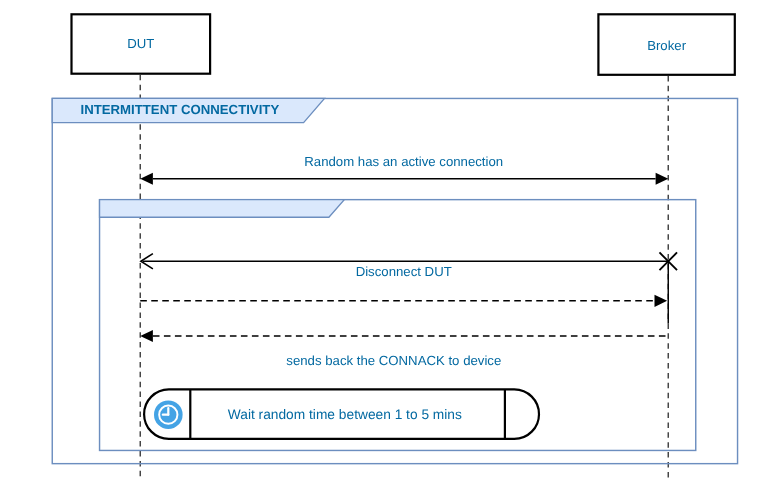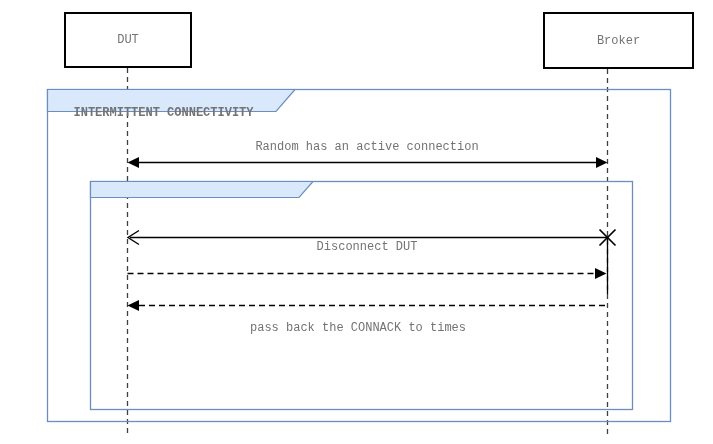--- a/index.html
+++ b/index.html
@@ -1,18 +1,18 @@
 <!DOCTYPE html>
 <html><head>
 <meta charset="utf-8">
 <style>
   html,body { margin:0; padding:0; background:#fff; }
   #canvas {
     position:relative; width:713px; height:444px; background:#ffffff;
-    font-family:Liberation Mono, monospace; color:#737373;
+    font-family:Liberation Sans, sans-serif; color:#0369a1;
     overflow:hidden;
   }
   #lines { position:absolute; left:0; top:0; }
   .lifeline   { stroke:#3f3f3f; stroke-width:1.3; stroke-dasharray:5,4; }
   .solidseg   { stroke:#000000; stroke-width:1.3; }
   .frame      { fill:none; stroke-width:1.3; }
   .tab        { stroke:#6c8ebf; stroke-width:1.2; }
   .msg        { stroke:#000000; stroke-width:1.4; }
   .msg-dashed { stroke:#000000; stroke-width:1.4; stroke-dasharray:6,4; }
   .arrowhead  { fill:#000000; stroke:none; }
@@ -21,21 +21,21 @@
 
   .actor {
     position:absolute; box-sizing:border-box; background:#fff;
     border:2px solid #000; display:flex; align-items:center; justify-content:center;
     font-size:12px;
   }
   .msg-label {
     position:absolute; transform:translateX(-50%);
     font-size:12px; white-space:nowrap; line-height:14px;
   }
-  .tab-label { position:absolute; font-size:12px; white-space:nowrap; line-height:14px;margin-top:13px; }
+  .tab-label { position:absolute; font-size:12px; white-space:nowrap; line-height:14px; }
   .outer-tab-label { left:47px; top:93px; width:233px; text-align:center; font-weight:bold; }
   .inner-tab-label { left:90px; top:183px; width:213px; text-align:center; }
 
   .stadium {
     position:absolute; left:130px; top:353px; width:361px; height:47px;
     box-sizing:border-box; border:2px solid #000; border-radius:24px; background:#fff;
   }
   .stadium .divider { position:absolute; top:-1px; bottom:-1px; width:2px; background:#000; }
   .stadium .divider.d1 { left:40px; }
   .stadium .divider.d2 { left:326px; }
@@ -85,24 +85,35 @@
 
     <g>
       <line class="msg-dashed" x1="139" y1="305.5" x2="607.5" y2="305.5"></line>
       <polygon class="arrowhead" points="127.5,305.5 139,300 139,311"></polygon>
     </g>
   </svg>
 
   <div class="actor" style="left:64px; top:12px; width:128px; height:56px;">
     <span>DUT</span>
   </div>
-  <div class="actor" style="left:543px; top:12px; width:151px; height:57px;">
+  <div class="actor" style="left:543px; top:12px; width:126px; height:57px;">
     <span>Broker</span>
   </div>
 
   <div class="tab-label outer-tab-label">INTERMITTENT CONNECTIVITY</div>
 
   <div class="msg-label" style="left:367px; top:140px;">Random has an active connection</div>
   <div class="msg-label" style="left:367px; top:216px;margin-top:24px;">Disconnect DUT</div>
-  <div class="msg-label" style="left:358px; top:321px;">pass back the CONNACK to times</div>
+  <div class="msg-label" style="left:358px; top:321px;">sends back the CONNACK to device</div>
 
+  <div class="stadium">
+    <svg class="clock-svg" width="28" height="28">
+      <circle cx="14" cy="14" r="13" fill="#44a3e5"></circle>
+      <circle class="clock-ring" cx="14" cy="14" r="8.3"></circle>
+      <line class="clock-hand" x1="14" y1="14" x2="14" y2="8"></line>
+      <line class="clock-hand" x1="14" y1="14" x2="9" y2="14"></line>
+    </svg>
+    <div class="divider d1"></div>
+    <div class="divider d2"></div>
+    <div class="stadium-text">Wait random time between 1 to 5 mins</div>
+  </div>
 
 </div>
 
 </body></html>

